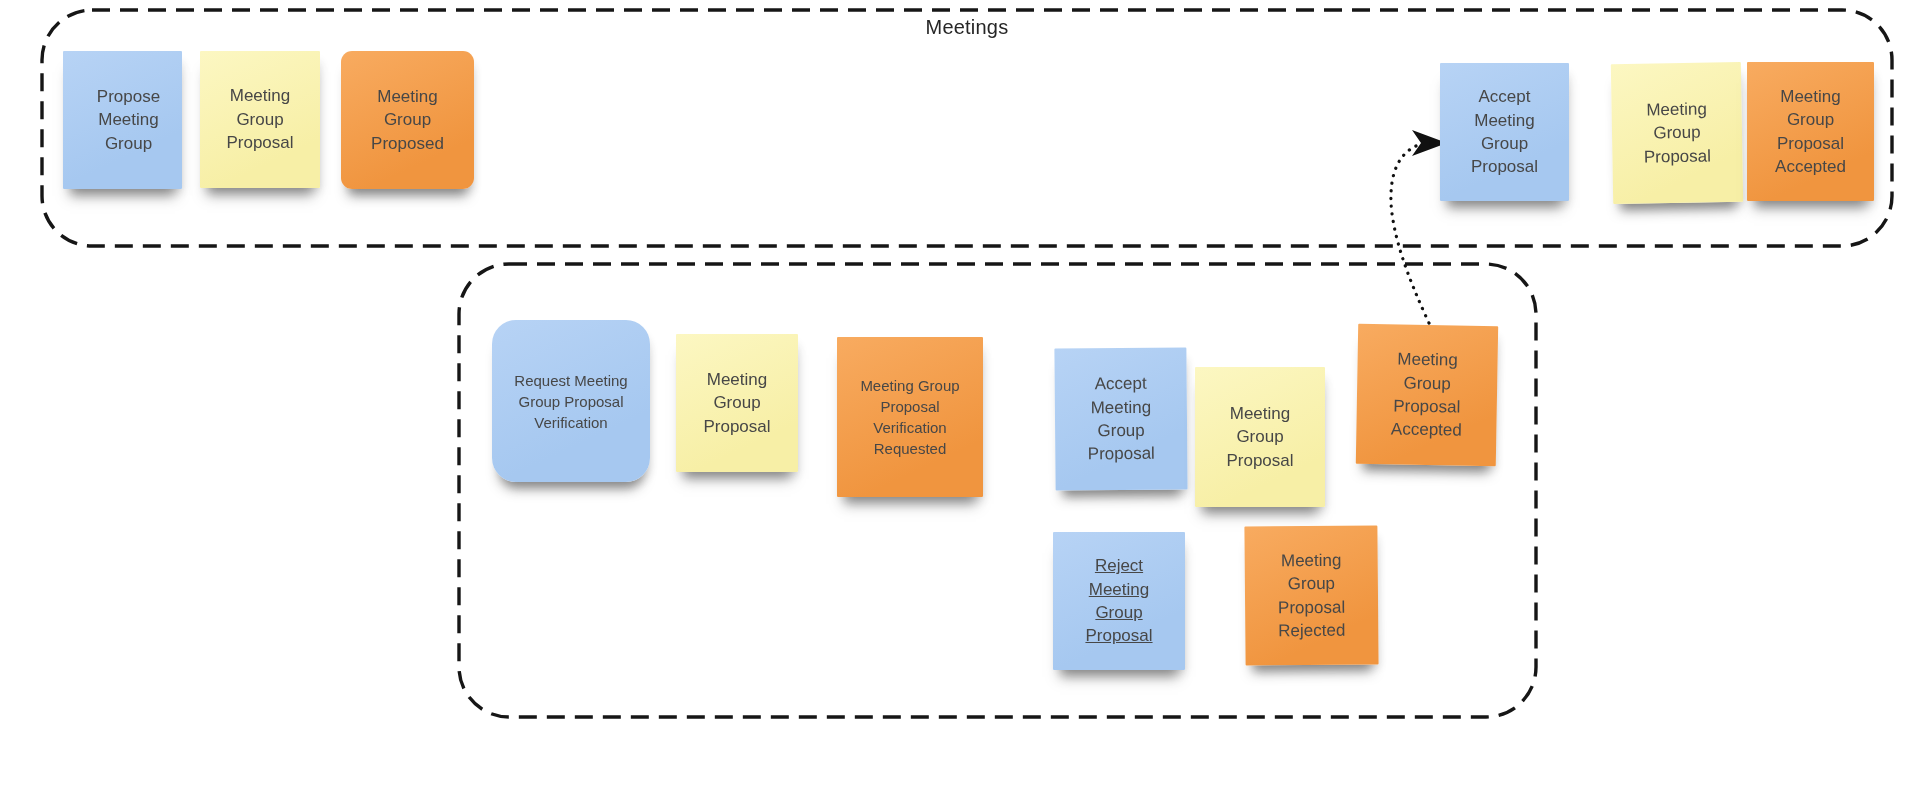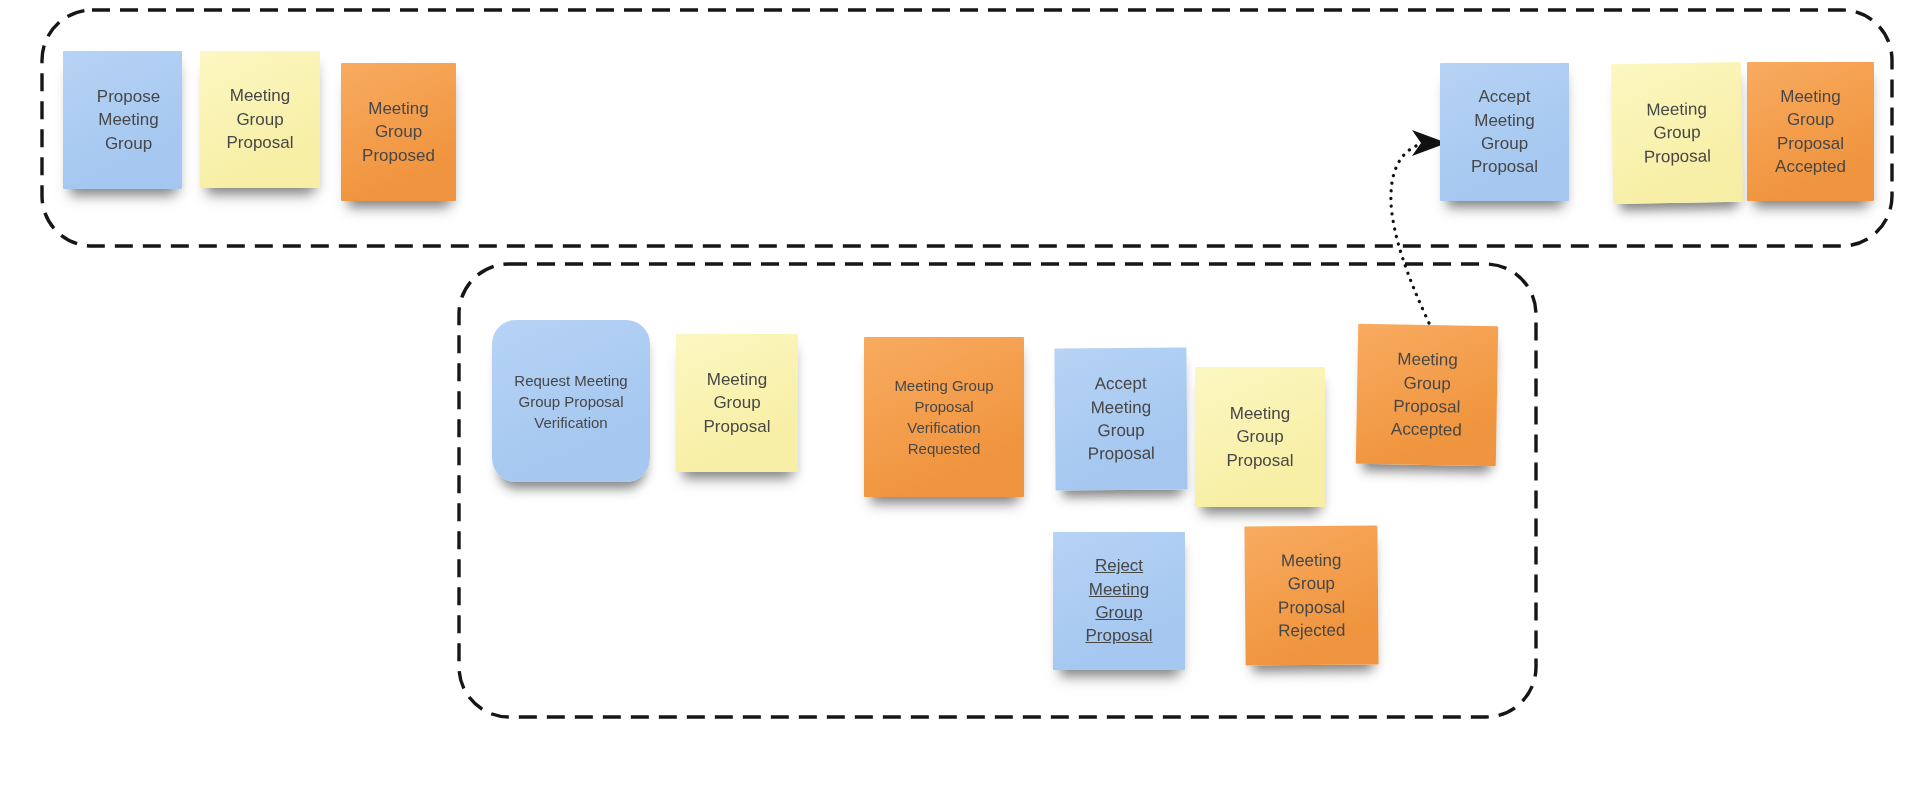--- a/index.html
+++ b/index.html
@@ -65,32 +65,33 @@
 
 <div class="canvas">
 
   <svg class="overlay" viewBox="0 0 1930 809">
     <rect class="frame" x="42" y="10" width="1850" height="236" rx="50" ry="50"></rect>
     <rect class="frame" x="459" y="264" width="1077" height="453" rx="50" ry="50"></rect>
     <path class="connector-path" id="connector-path" d="M 1429 323 C 1408 278 1393 237 1391 203 C 1390 176 1397 155 1416 146"></path>
     <polygon class="connector-head" id="connector-head" points="1447,143 1412,130 1421,143 1412,156"></polygon>
   </svg>
 
+  <div class="frame-title" style="left: 42px; width: 1850px; top: 16px;">Meetings</div>
 
 
   <div id="notes-layer">
       <div class="note blue" style="left: 63px; top: 51px; width: 119px; height: 138px; padding-left: 28px;">Propose Meeting Group</div>
       <div class="note yellow" style="left: 200px; top: 51px; width: 120px; height: 137px;">Meeting Group Proposal</div>
-      <div class="note orange" style="left: 341px; top: 63px; width: 115px; height: 138px;">Meeting Group Proposed</div>
+      <div class="note orange" style="left: 341px; top: 51px; width: 133px; height: 138px; border-radius: 11px;">Meeting Group Proposed</div>
       <div class="note blue" style="left: 1440px; top: 63px; width: 129px; height: 138px;">Accept Meeting Group Proposal</div>
       <div class="note yellow" style="left: 1612px; top: 63px; width: 130px; height: 140px; transform: rotate(-1deg);">Meeting Group Proposal</div>
       <div class="note orange" style="left: 1747px; top: 62px; width: 127px; height: 139px;">Meeting Group Proposal Accepted</div>
       <div class="note blue small" style="left: 492px; top: 320px; width: 158px; height: 162px; border-radius: 24px;">Request Meeting Group Proposal Verification</div>
       <div class="note yellow" style="left: 676px; top: 334px; width: 122px; height: 138px;">Meeting Group Proposal</div>
-      <div class="note orange small" style="left: 864px; top: 337px; width: 160px; height: 160px;">Meeting Group Proposal Verification Requested</div>
+      <div class="note orange small" style="left: 837px; top: 337px; width: 146px; height: 160px;">Meeting Group Proposal Verification Requested</div>
       <div class="note blue" style="left: 1055px; top: 348px; width: 132px; height: 142px; transform: rotate(-0.5deg);">Accept Meeting Group Proposal</div>
       <div class="note yellow" style="left: 1195px; top: 367px; width: 130px; height: 140px;">Meeting Group Proposal</div>
       <div class="note orange" style="left: 1357px; top: 325px; width: 140px; height: 140px; transform: rotate(1deg);">Meeting Group Proposal Accepted</div>
       <div class="note blue" style="left: 1053px; top: 532px; width: 132px; height: 138px; text-decoration: underline;">Reject Meeting Group Proposal</div>
       <div class="note orange" style="left: 1245px; top: 526px; width: 133px; height: 139px; transform: rotate(-0.5deg);">Meeting Group Proposal Rejected</div>
     </div>
 
 </div>
 
 </body></html>

